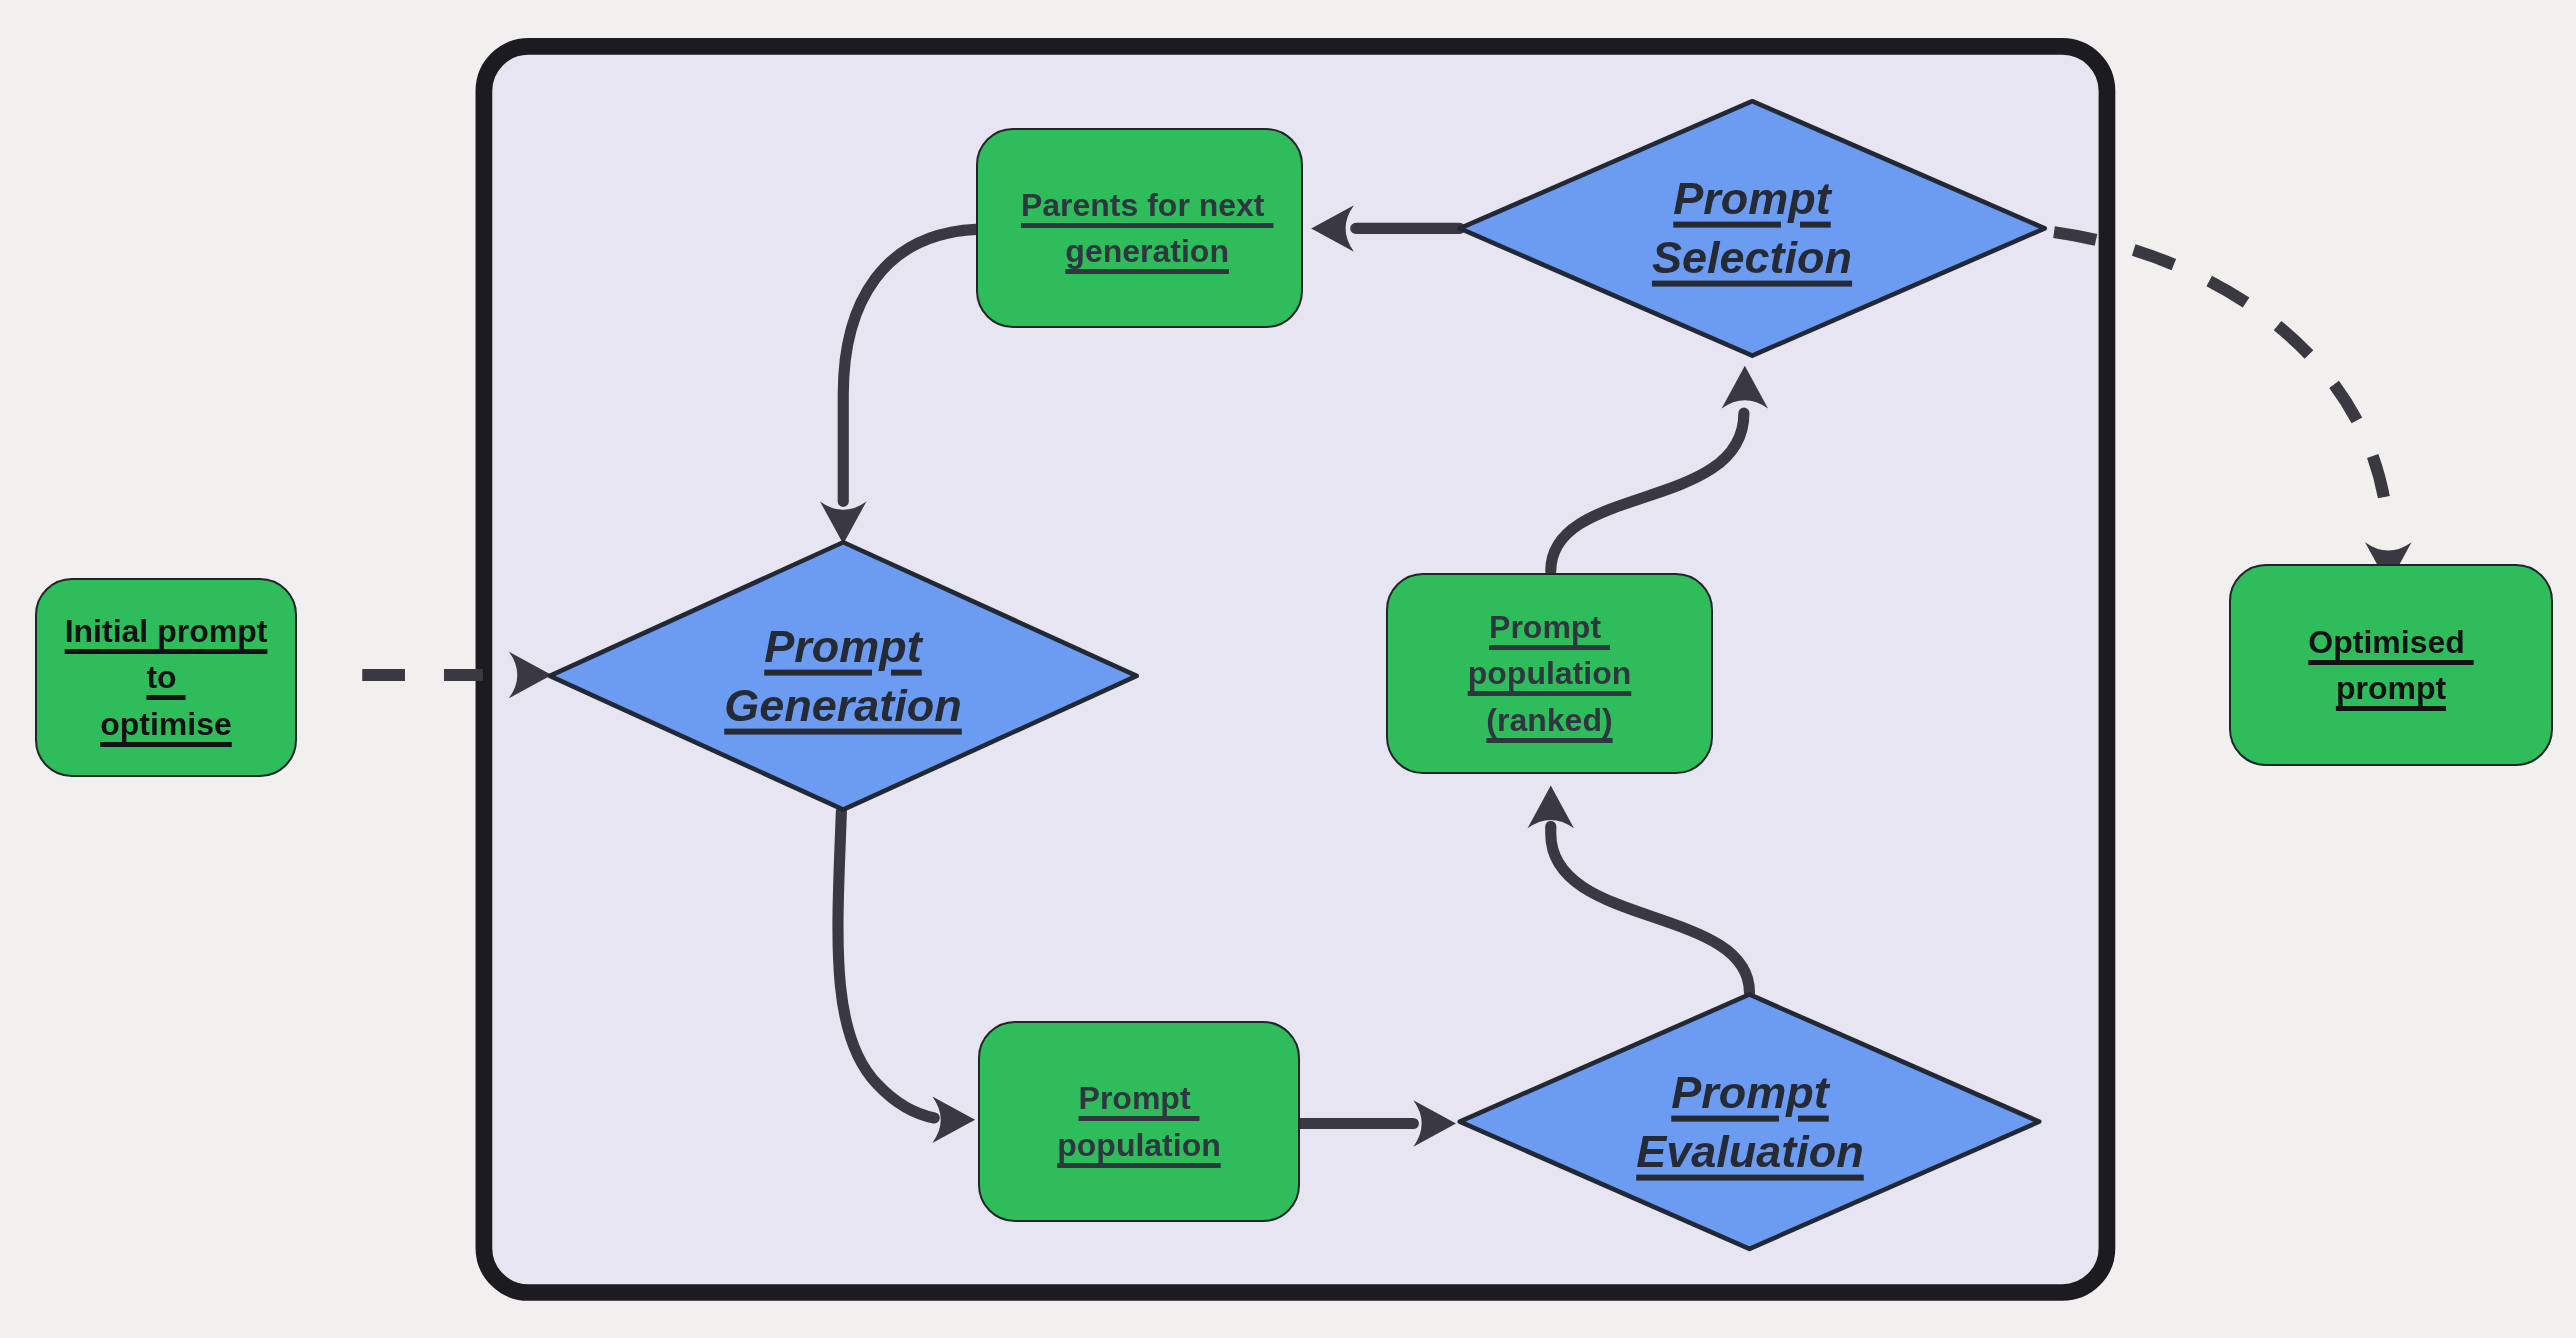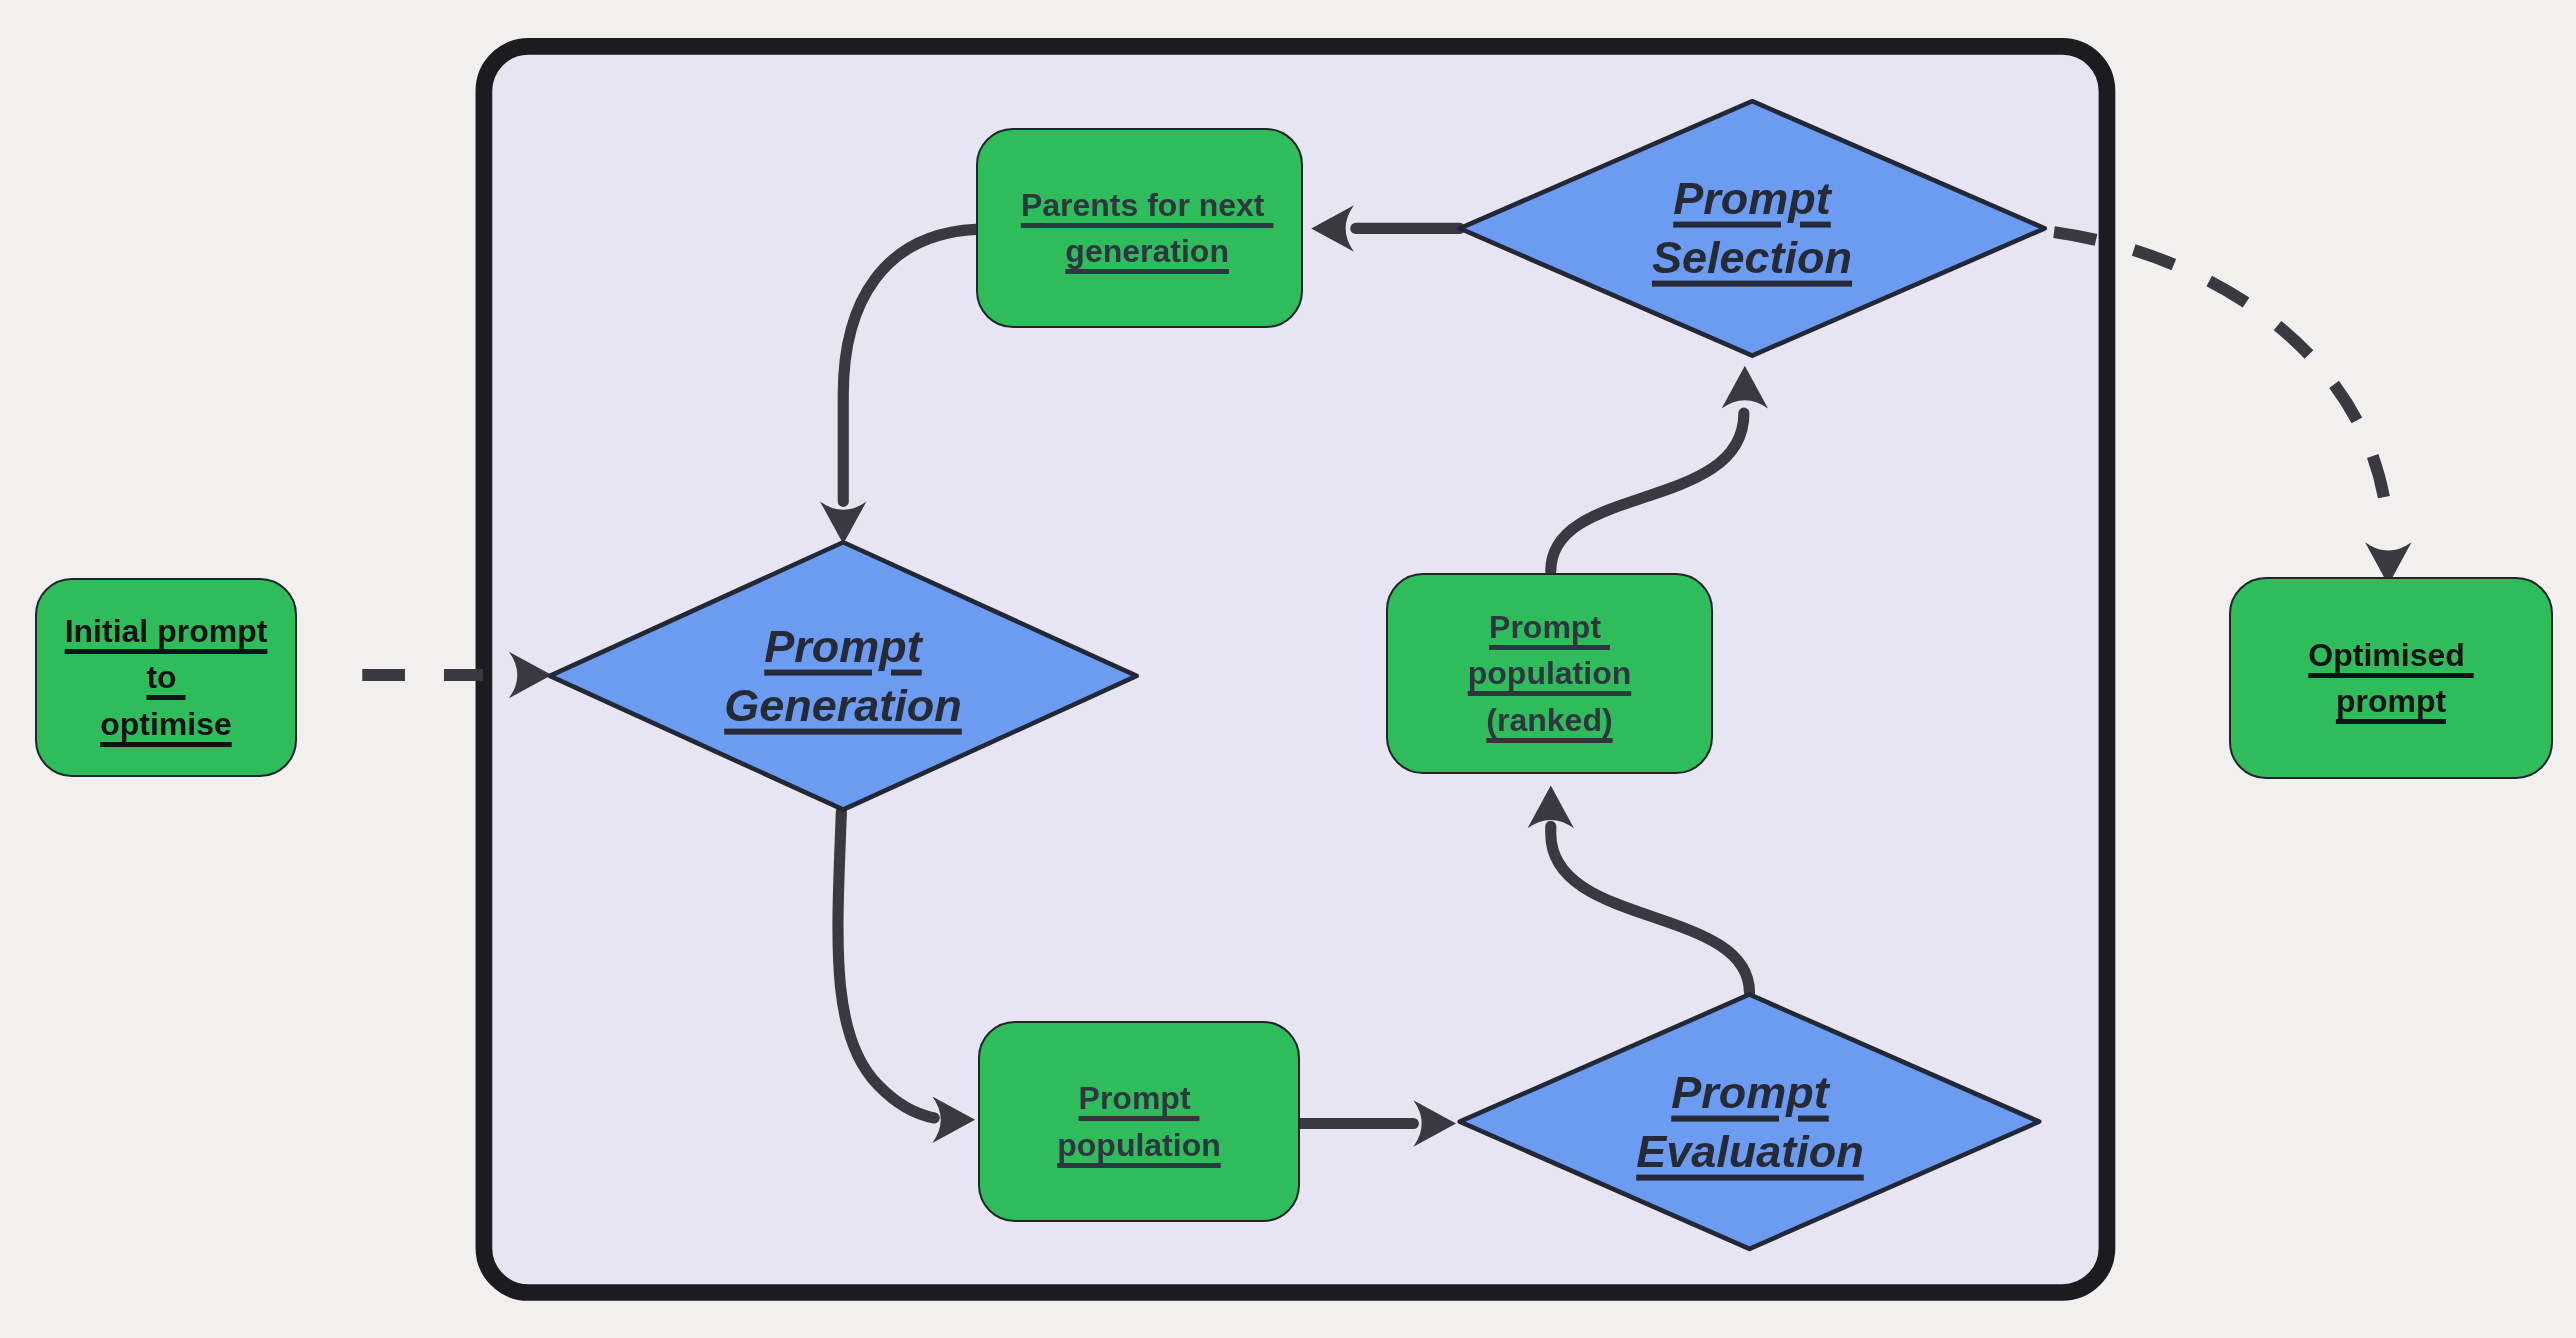--- a/index.html
+++ b/index.html
@@ -125,21 +125,21 @@
   <div class="node ink-slate" style="left:976px; top:128px; width:327px; height:200px;padding-left:32px;">Parents for next&nbsp;
 generation</div>
 
   <div class="node ink-slate" style="left:1386px; top:573px; width:327px; height:201px;">Prompt&nbsp;
 population
 (ranked)</div>
 
   <div class="node ink-slate" style="left:978px; top:1021px; width:322px; height:201px;">Prompt&nbsp;
 population</div>
 
-  <div class="node ink-black" style="left:2229px; top:577px; width:324px; height:202px;">Optimised&nbsp;
+  <div class="node ink-black" style="left:2229px; top:564px; width:324px; height:202px;">Optimised&nbsp;
 prompt</div>
 
   <div class="diamond-label" style="left:843px; top:676px;">Prompt
 Generation</div>
 
   <div class="diamond-label" style="left:1752px; top:228px;">Prompt
 Selection</div>
 
   <div class="diamond-label" style="left:1750px; top:1122px;">Prompt
 Evaluation</div>

